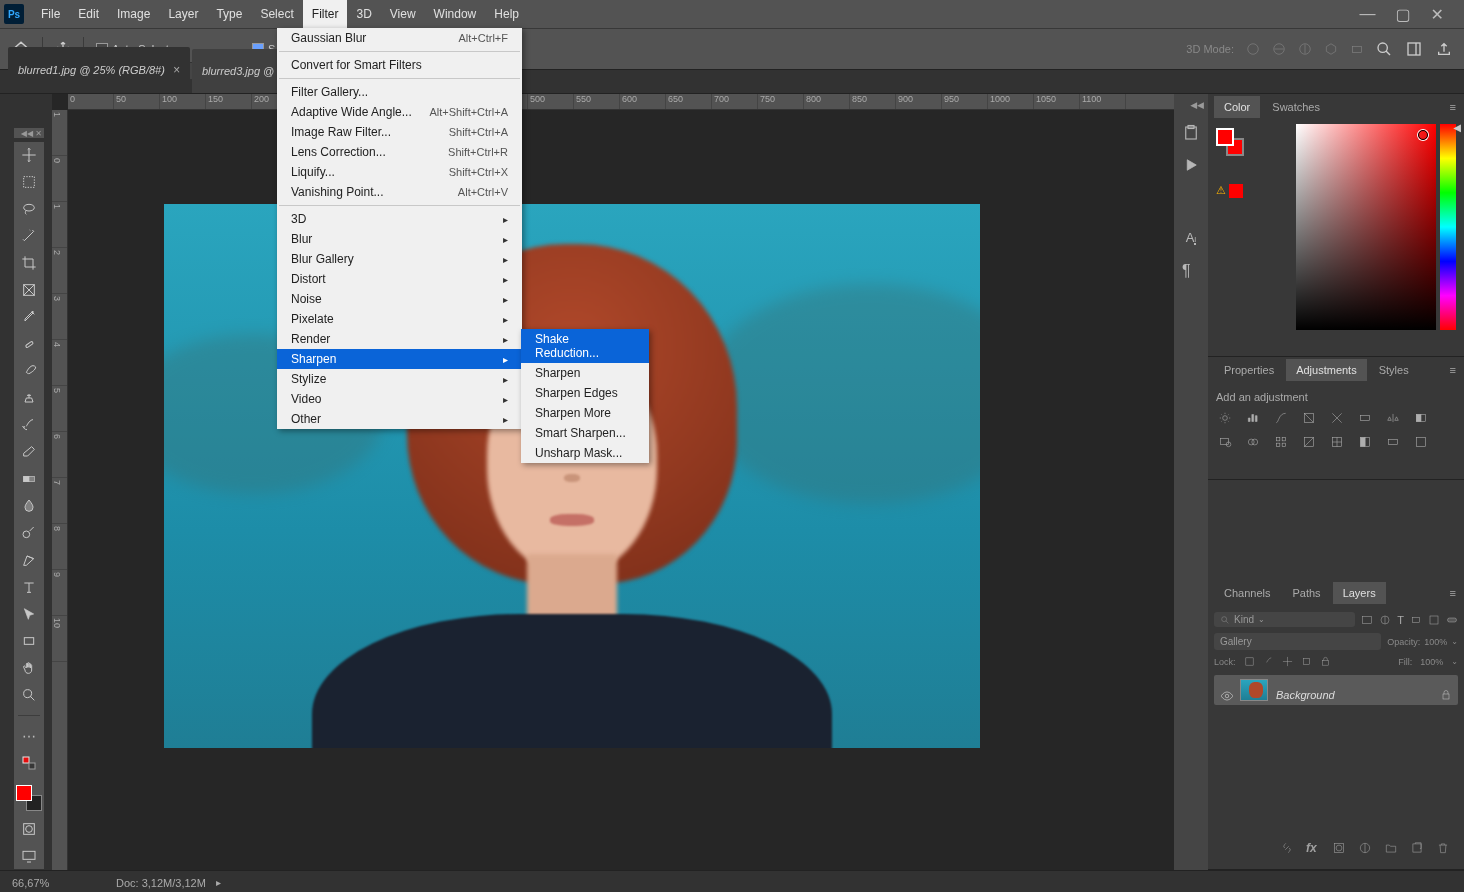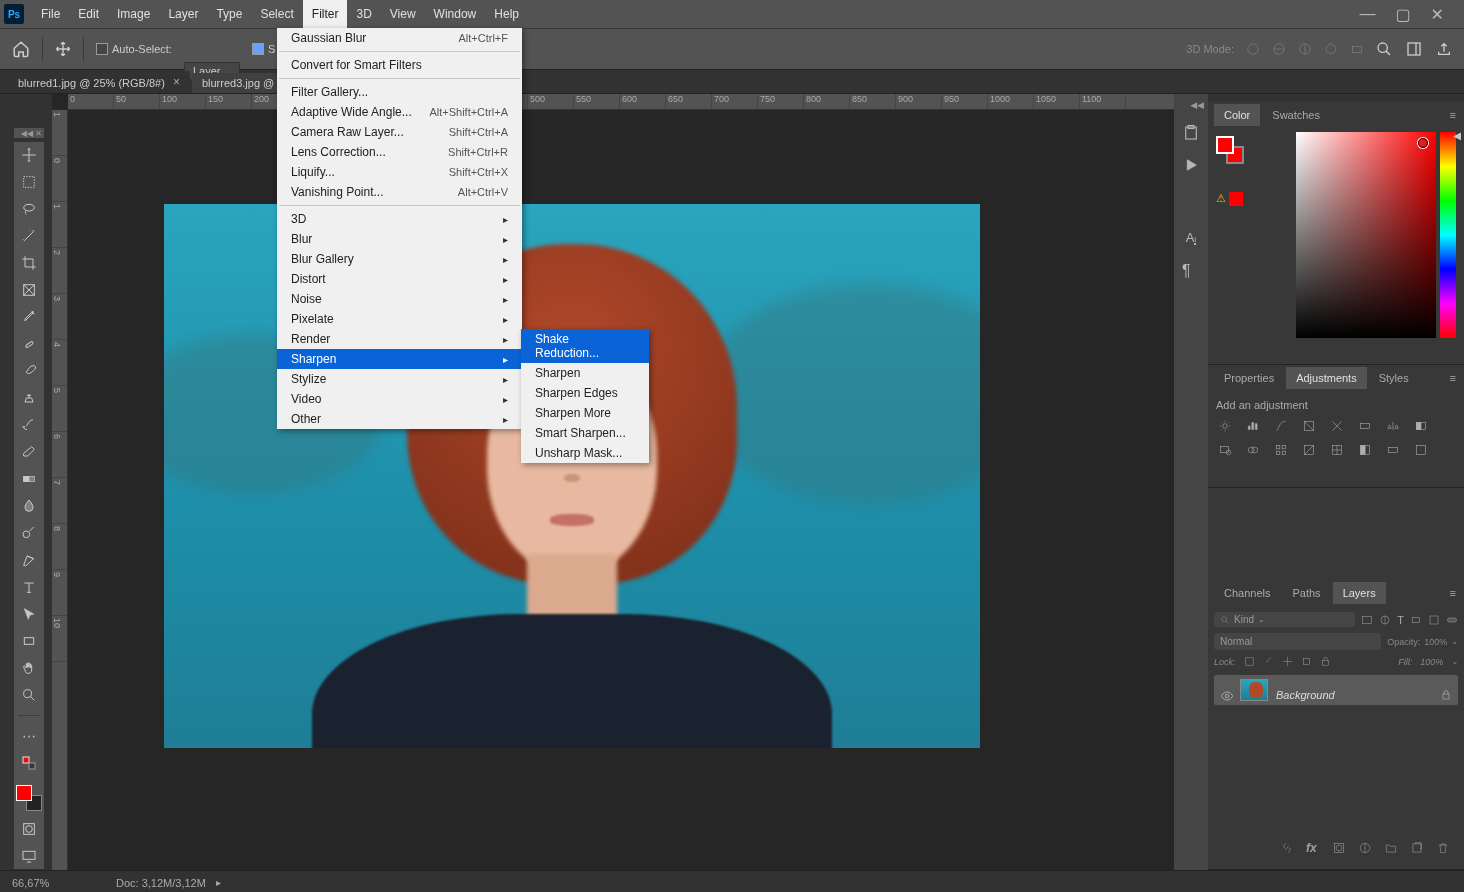--- a/index.html
+++ b/index.html
@@ -17,21 +17,21 @@
 .options-bar { height: 42px; background: #535353; border-top: 1px solid #383838; border-bottom: 1px solid #222; display: flex; align-items: center; padding: 0 12px; gap: 12px; color: #ccc; font-size: 11px; }
 .home-icon { width: 18px; height: 18px; display: inline-block; }
 .options-sep { width: 1px; height: 24px; background: #3a3a3a; }
 .layer-dd { background: #454545; border: 1px solid #333; padding: 2px 8px; font-size: 11px; color: #ccc; margin-top: 43px; }
 .checkbox { display: flex; align-items: center; gap: 4px; }
 .checkbox-box { width: 12px; height: 12px; border: 1px solid #999; display: inline-block; background: #454545; }
 .right-opts { margin-left: auto; display: flex; gap: 14px; align-items: center; }
 
 
 .doc-tabs { height: 24px; background: #323232; display: flex; align-items: flex-end; padding-left: 8px; border-bottom: 1px solid #222; }
-.doc-tab { background: #404040; padding: 4px 10px; font-size: 11px; color: #ccc; display: flex; align-items: flex-end; gap: 8px; margin-right: 2px; border-top-left-radius: 2px; border-top-right-radius: 2px; }
+.doc-tab { background: #404040; padding: 16px 10px; font-size: 11px; color: #ccc; display: flex; align-items: center; gap: 8px; margin-right: 2px; border-top-left-radius: 2px; border-top-right-radius: 2px; font-style: italic; }
 .doc-tab.inactive { background: #323232; }
 .doc-tab .x { color: #aaa; font-size: 12px; }
 
 
 .main { display: flex; height: calc(100% - 28px - 40px - 24px - 24px); }
 .left-panel { width: 52px; display: flex; flex-direction: column; align-items: center; }
 .toolbox { background: #535353; margin-top: 48px; margin-left: 6px; width: 30px; display: flex; flex-direction: column; align-items: center; padding: 4px 0; gap: 9px; position: relative; }
 .tool-icon { width: 18px; height: 18px; opacity: .85; cursor: default; display: flex; align-items: center; justify-content: center; }
 .tool-icon.sep { height: 1px; width: 22px; background: #3a3a3a; margin: 2px 0; }
 .fg-bg { position: relative; width: 26px; height: 26px; margin-top: 4px; }
@@ -63,21 +63,21 @@
 .dd-item.highlight { background: #0a64d8; color: #fff; }
 .dd-shortcut { color: #555; font-size: 11px; }
 .dd-sep { height: 1px; background: #c8c8c8; margin: 3px 2px; }
 .dd-arrow { font-size: 10px; color: #333; }
 .dd-item.highlight .dd-arrow { color: #fff; }
 
 .submenu { position: absolute; top: 329px; left: 521px; width: 128px; background: #f0f0f0; color: #222; font-size: 12px; z-index: 1001; box-shadow: 2px 2px 6px rgba(0,0,0,.4); }
 .submenu .dd-item { padding: 3px 14px; }
 
 
-.right-side { width: 256px; background: #383838; display: flex; flex-direction: column; margin-top: 8px; }
+.right-side { width: 256px; background: #383838; display: flex; flex-direction: column; }
 .midcol { width: 34px; background: #454545; display: flex; flex-direction: column; align-items: center; padding-top: 6px; gap: 14px; }
 .midcol .micon { width: 18px; height: 18px; opacity: .85; }
 
 .panel-group { border-bottom: 1px solid #222; }
 .panel-tabs { background: #383838; height: 26px; display: flex; align-items: center; padding-left: 6px; gap: 2px; }
 .ptab { padding: 5px 10px; font-size: 11px; color: #aaa; }
 .ptab.active { background: #535353; color: #e0e0e0; }
 .ptab-menu { margin-left: auto; padding: 0 8px; color: #aaa; }
 
 .color-panel-body { padding: 8px; height: 236px; position: relative; }
@@ -95,21 +95,21 @@
 .adj-label { font-size: 11px; color: #aaa; margin-bottom: 8px; }
 .adj-icons { display: flex; gap: 10px; flex-wrap: wrap; opacity: .8; }
 .adj-icons span { width: 18px; height: 14px; display: inline-block; }
 
 .layers-panel-body { padding: 6px; flex: 1; display: flex; flex-direction: column; }
 .layer-controls { display: flex; align-items: center; gap: 6px; margin-bottom: 6px; }
 .kind-dd { flex: 1; background: #454545; border-radius: 3px; padding: 2px 6px; color: #999; font-size: 10px; display: flex; align-items: center; gap: 4px; }
 .layer-row2 { display: flex; gap: 6px; margin-bottom: 6px; }
 .blend-dd { flex: 1; background: #454545; border-radius: 3px; padding: 3px 6px; font-size: 10px; color: #999; }
 .opacity-grp { display: flex; align-items: center; gap: 4px; font-size: 9px; color: #888; text-align: center; }
-.lock-row { display: flex; align-items: center; gap: 8px; font-size: 9px; color: #888; margin-bottom: 8px; font-style: italic; }
+.lock-row { display: flex; align-items: center; gap: 8px; font-size: 9px; color: #888; margin-bottom: 8px; }
 .layer-item { display: flex; align-items: flex-end; gap: 8px; background: #5a5a5a; padding: 4px 6px; border-radius: 2px; }
 .eye-icon { width: 12px; height: 12px; }
 .layer-thumb { width: 28px; height: 22px; background: linear-gradient(#2aa5be,#1f7e95); border: 1px solid #888; position: relative; }
 .layer-thumb::after { content:""; position:absolute; left:8px; top:2px; width:14px; height:16px; background:#b0482a; border-radius:40%; }
 .layer-name { font-size: 11px; font-style: italic; color: #ddd; flex: 1; }
 .lock-icon { width: 12px; height: 12px; }
 .panel-footer { margin-top: auto; height: 30px; display: flex; align-items: center; justify-content: flex-end; gap: 12px; padding: 0 8px; opacity: .7; }
 .panel-footer span { width: 14px; height: 14px; display: inline-block; font-weight: bold; }
 
 
@@ -616,21 +616,21 @@
                 <rect x="4" y="4" width="16" height="16"></rect>
               </svg>
             </span>
           <span>
               <svg width="12" height="12" viewBox="0 0 24 24" stroke="#aaa" fill="#555">
                 <rect x="3" y="8" width="18" height="8" rx="4"></rect>
               </svg>
             </span>
         </div>
         <div class="layer-row2">
-          <span class="blend-dd">Normal</span>
+          <span class="blend-dd">Gallery</span>
           <span class="opacity-grp">
             <span>Opacity:</span>
             <span>100%</span>
             <span style="font-size:8px">⌄</span>
           </span>
         </div>
         <div class="lock-row">
           <span>Lock:</span>
           <span>
               <svg width="11" height="11" viewBox="0 0 24 24" stroke="#aaa" fill="none">
@@ -730,21 +730,21 @@
     </div>
     <div class="dd-sep"></div>
     <div class="dd-item">
       <span>Filter Gallery...</span>
     </div>
     <div class="dd-item">
       <span>Adaptive Wide Angle...</span>
       <span class="dd-shortcut">Alt+Shift+Ctrl+A</span>
     </div>
     <div class="dd-item">
-      <span>Camera Raw Layer...</span>
+      <span>Image Raw Filter...</span>
       <span class="dd-shortcut">Shift+Ctrl+A</span>
     </div>
     <div class="dd-item">
       <span>Lens Correction...</span>
       <span class="dd-shortcut">Shift+Ctrl+R</span>
     </div>
     <div class="dd-item">
       <span>Liquify...</span>
       <span class="dd-shortcut">Shift+Ctrl+X</span>
     </div>

